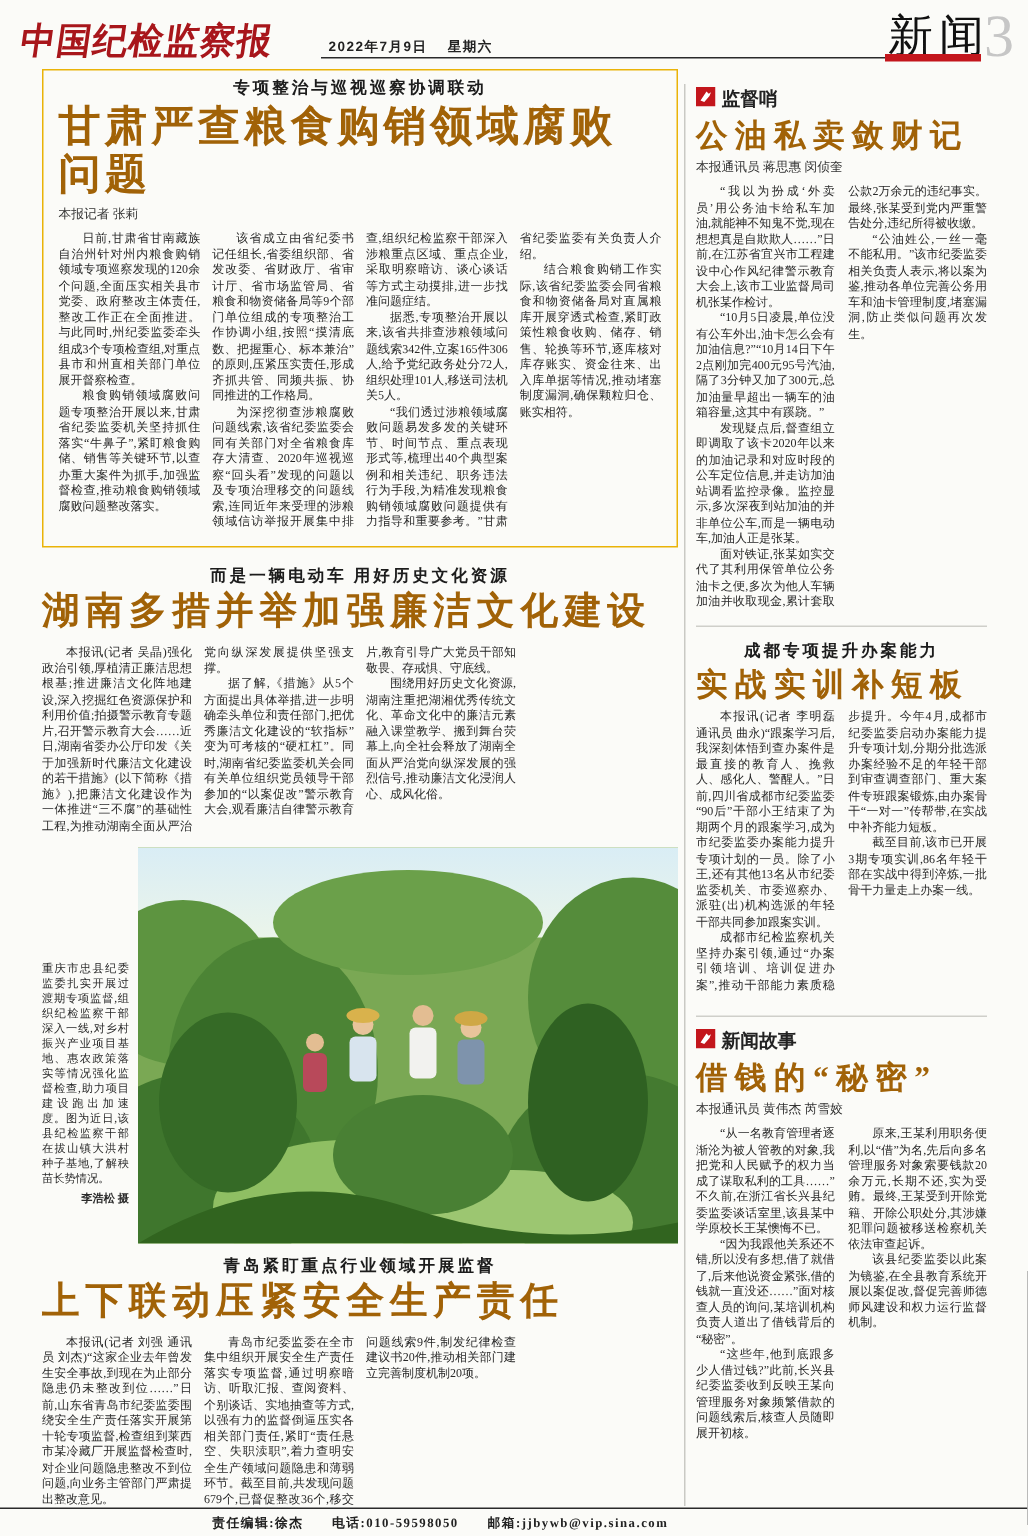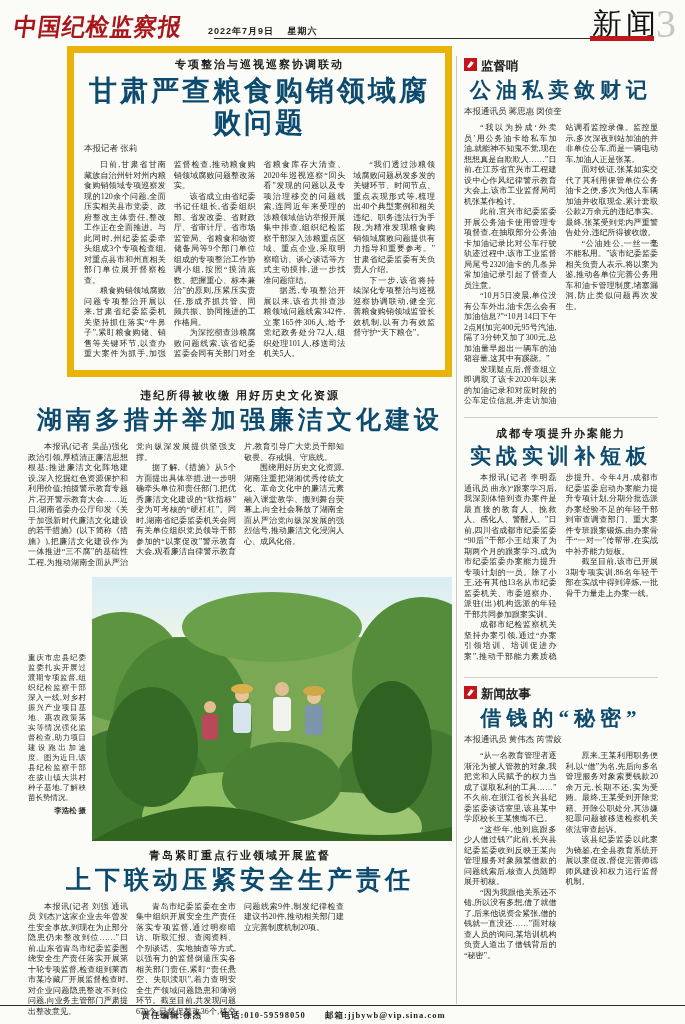--- a/index.html
+++ b/index.html
@@ -2,42 +2,42 @@
 <html lang="zh"><head>
 <meta charset="utf-8">
 <style>
   html,body{margin:0;padding:0;background:#888;}
   .page{position:relative;width:685px;height:1024px;background:#fbfbf8;margin:0 auto;
         font-family:"Liberation Serif","DejaVu Serif",serif;color:#161616;overflow:hidden;}
 
   
   .masthead{position:absolute;left:14px;top:12px;font-size:23px;font-weight:bold;
             color:#a8161b;transform:skewX(-8deg) scaleY(1.05);letter-spacing:1px;}
-  .pub-date{position:absolute;left:208px;top:25px;font-size:9px;font-weight:bold;color:#222;
+  .pub-date{position:absolute;left:219px;top:25px;font-size:9px;font-weight:bold;color:#222;
             font-family:"Liberation Sans","DejaVu Sans",sans-serif;letter-spacing:1px;}
   .header-rule{position:absolute;left:214px;top:38px;width:440px;height:1px;background:#2a2a2a;}
   .section-title{position:absolute;left:592px;top:4px;font-size:30px;letter-spacing:4px;color:#111;}
   .section-bar{position:absolute;left:590px;top:36px;width:64px;height:5px;background:#c3161c;}
   .page-number{position:absolute;left:656px;top:0px;font-size:40px;color:#c6c6c6;}
 
   
   .vdivider{position:absolute;left:456px;top:56px;width:1px;height:948px;background:#c9c9c4;}
   .left-col{position:absolute;left:28px;top:46px;width:424px;}
   .right-col{position:absolute;left:464px;top:58px;width:194px;}
 
   
   .kicker{text-align:center;font-size:11px;font-weight:bold;letter-spacing:2px;color:#1c1c1c;margin:0;}
-  .big-title{text-align:center;font-weight:bold;color:#0c4a6e;margin:3px 0 0 0;line-height:1.15;}
+  .big-title{font-weight:bold;color:#a16207;margin:3px 0 0 0;line-height:1.15;}
   .byline{text-align:left;font-size:8.5px;color:#333;margin:4px 0 5px 0;}
   .bodytext{text-align:justify;font-size:8px;line-height:10.5px;color:#282828;overflow:hidden;
             column-gap:8px;column-fill:auto;}
   .para{margin:0;text-indent:2em;}
 
   
-  .red-box{border:7px solid #eab308;padding:4px 10px 6px 10px;margin-left:39px;}
+  .red-box{border:1px solid #eab308;padding:4px 10px 6px 10px;}
   .t1{font-size:28px;letter-spacing:3px;}
   .body-gansu{height:204px;column-count:4;margin-top:2px;}
 
   
   .art-hunan{margin-top:11px;}
   .t2{font-size:25px;letter-spacing:4px;}
   .body-hunan{height:127px;column-count:4;margin-top:7px;}
 
   
   .photo-row{margin-top:8px;display:flex;}
@@ -91,26 +91,26 @@
       <p class="kicker">专项整治与巡视巡察协调联动</p>
       <h1 class="big-title t1">甘肃严查粮食购销领域腐败问题</h1>
       <p class="byline">本报记者 张莉</p>
       <div class="bodytext body-gansu">
           <p class="para">日前,甘肃省甘南藏族自治州针对州内粮食购销领域专项巡察发现的120余个问题,全面压实相关县市党委、政府整改主体责任,整改工作正在全面推进。与此同时,州纪委监委牵头组成3个专项检查组,对重点县市和州直相关部门单位展开督察检查。</p>
           <p class="para">粮食购销领域腐败问题专项整治开展以来,甘肃省纪委监委机关坚持抓住落实“牛鼻子”,紧盯粮食购储、销售等关键环节,以查办重大案件为抓手,加强监督检查,推动粮食购销领域腐败问题整改落实。</p>
           <p class="para">该省成立由省纪委书记任组长,省委组织部、省发改委、省财政厅、省审计厅、省市场监管局、省粮食和物资储备局等9个部门单位组成的专项整治工作协调小组,按照“摸清底数、把握重心、标本兼治”的原则,压紧压实责任,形成齐抓共管、同频共振、协同推进的工作格局。</p>
           <p class="para">为深挖彻查涉粮腐败问题线索,该省纪委监委会同有关部门对全省粮食库存大清查、2020年巡视巡察“回头看”发现的问题以及专项治理移交的问题线索,连同近年来受理的涉粮领域信访举报开展集中排查,组织纪检监察干部深入涉粮重点区域、重点企业,采取明察暗访、谈心谈话等方式主动摸排,进一步找准问题症结。</p>
           <p class="para">据悉,专项整治开展以来,该省共排查涉粮领域问题线索342件,立案165件306人,给予党纪政务处分72人,组织处理101人,移送司法机关5人。</p>
           <p class="para">“我们透过涉粮领域腐败问题易发多发的关键环节、时间节点、重点表现形式等,梳理出40个典型案例和相关违纪、职务违法行为手段,为精准发现粮食购销领域腐败问题提供有力指导和重要参考。”甘肃省纪委监委有关负责人介绍。</p>
-          <p class="para">下一步,该省将持续深化专项整治与巡视巡察协调联动,健全完善粮食购销领域监管长效机制,以有力有效监督守护“天下粮仓”。</p>
+          <p class="para">结合粮食购销工作实际,该省纪委监委会同省粮食和物资储备局对直属粮库开展穿透式检查,紧盯政策性粮食收购、储存、销售、轮换等环节,逐库核对库存账实、资金往来、出入库单据等情况,推动堵塞制度漏洞,确保颗粒归仓、账实相符。</p>
         </div>
     </div>
 
     <div class="art-hunan">
-      <p class="kicker">违纪所得被收缴 用好历史文化资源</p>
+      <p class="kicker">而是一辆电动车 用好历史文化资源</p>
       <h2 class="big-title t2">湖南多措并举加强廉洁文化建设</h2>
       <div class="bodytext body-hunan">
           <p class="para">本报讯(记者 吴晶)强化政治引领,厚植清正廉洁思想根基;推进廉洁文化阵地建设,深入挖掘红色资源保护和利用价值;拍摄警示教育专题片,召开警示教育大会……近日,湖南省委办公厅印发《关于加强新时代廉洁文化建设的若干措施》(以下简称《措施》),把廉洁文化建设作为一体推进“三不腐”的基础性工程,为推动湖南全面从严治党向纵深发展提供坚强支撑。</p>
           <p class="para">据了解,《措施》从5个方面提出具体举措,进一步明确牵头单位和责任部门,把优秀廉洁文化建设的“软指标”变为可考核的“硬杠杠”。同时,湖南省纪委监委机关会同有关单位组织党员领导干部参加的“以案促改”警示教育大会,观看廉洁自律警示教育片,教育引导广大党员干部知敬畏、存戒惧、守底线。</p>
           <p class="para">围绕用好历史文化资源,湖南注重把湖湘优秀传统文化、革命文化中的廉洁元素融入课堂教学、搬到舞台荧幕上,向全社会释放了湖南全面从严治党向纵深发展的强烈信号,推动廉洁文化浸润人心、成风化俗。</p>
         </div>
     </div>
 
     <div class="photo-row">
       <div class="photo-caption">
@@ -174,21 +174,20 @@
         <svg class="sec-icon" viewBox="0 0 13 13">
           <rect width="13" height="13" fill="#c3161c"></rect>
           <path d="M3 9 L7 3 L8.5 4.5 L10 3.5 L9 6 L5.5 10 Z" fill="#fff"></path>
         </svg>
         <span>监督哨</span>
       </p>
       <h2 class="big-title rt-title">公油私卖敛财记</h2>
       <p class="byline">本报通讯员 蒋思惠 闵侦奎</p>
       <div class="bodytext rt-body body-watch">
           <p class="para">“我以为扮成‘外卖员’用公务油卡给私车加油,就能神不知鬼不觉,现在想想真是自欺欺人……”日前,在江苏省宜兴市工程建设中心作风纪律警示教育大会上,该市工业监督局司机张某作检讨。</p>
-          <p class="para">此前,宜兴市纪委监委开展公务油卡使用管理专项督查,在抽取部分公务油卡加油记录比对公车行驶轨迹过程中,该市工业监督局尾号2320油卡的几条异常加油记录引起了督查人员注意。</p>
           <p class="para">“10月5日凌晨,单位没有公车外出,油卡怎么会有加油信息?”“10月14日下午2点刚加完400元95号汽油,隔了3分钟又加了300元,总加油量早超出一辆车的油箱容量,这其中有蹊跷。”</p>
           <p class="para">发现疑点后,督查组立即调取了该卡2020年以来的加油记录和对应时段的公车定位信息,并走访加油站调看监控录像。监控显示,多次深夜到站加油的并非单位公车,而是一辆电动车,加油人正是张某。</p>
           <p class="para">面对铁证,张某如实交代了其利用保管单位公务油卡之便,多次为他人车辆加油并收取现金,累计套取公款2万余元的违纪事实。最终,张某受到党内严重警告处分,违纪所得被收缴。</p>
           <p class="para">“公油姓公,一丝一毫不能私用。”该市纪委监委相关负责人表示,将以案为鉴,推动各单位完善公务用车和油卡管理制度,堵塞漏洞,防止类似问题再次发生。</p>
         </div>
     </div>
 
     <div class="hline"></div>
 
     <div>
@@ -208,22 +207,22 @@
         <svg class="sec-icon" viewBox="0 0 13 13">
           <rect width="13" height="13" fill="#c3161c"></rect>
           <path d="M3 9 L7 3 L8.5 4.5 L10 3.5 L9 6 L5.5 10 Z" fill="#fff"></path>
         </svg>
         <span>新闻故事</span>
       </p>
       <h2 class="big-title rt-title">借钱的“秘密”</h2>
       <p class="byline">本报通讯员 黄伟杰 芮雪姣</p>
       <div class="bodytext rt-body body-story">
           <p class="para">“从一名教育管理者逐渐沦为被人管教的对象,我把党和人民赋予的权力当成了谋取私利的工具……”不久前,在浙江省长兴县纪委监委谈话室里,该县某中学原校长王某懊悔不已。</p>
+          <p class="para">“因为我跟他关系还不错,所以没有多想,借了就借了,后来他说资金紧张,借的钱就一直没还……”面对核查人员的询问,某培训机构负责人道出了借钱背后的“秘密”。</p>
           <p class="para">“这些年,他到底跟多少人借过钱?”此前,长兴县纪委监委收到反映王某向管理服务对象频繁借款的问题线索后,核查人员随即展开初核。</p>
-          <p class="para">“因为我跟他关系还不错,所以没有多想,借了就借了,后来他说资金紧张,借的钱就一直没还……”面对核查人员的询问,某培训机构负责人道出了借钱背后的“秘密”。</p>
           <p class="para">原来,王某利用职务便利,以“借”为名,先后向多名管理服务对象索要钱款20余万元,长期不还,实为受贿。最终,王某受到开除党籍、开除公职处分,其涉嫌犯罪问题被移送检察机关依法审查起诉。</p>
           <p class="para">该县纪委监委以此案为镜鉴,在全县教育系统开展以案促改,督促完善师德师风建设和权力运行监督机制。</p>
         </div>
     </div>
   </div>
 
   <div class="footer-rule"></div>
   <div class="footer-text">
     <span>责任编辑:徐杰</span>
     <span>电话:010-59598050</span>

